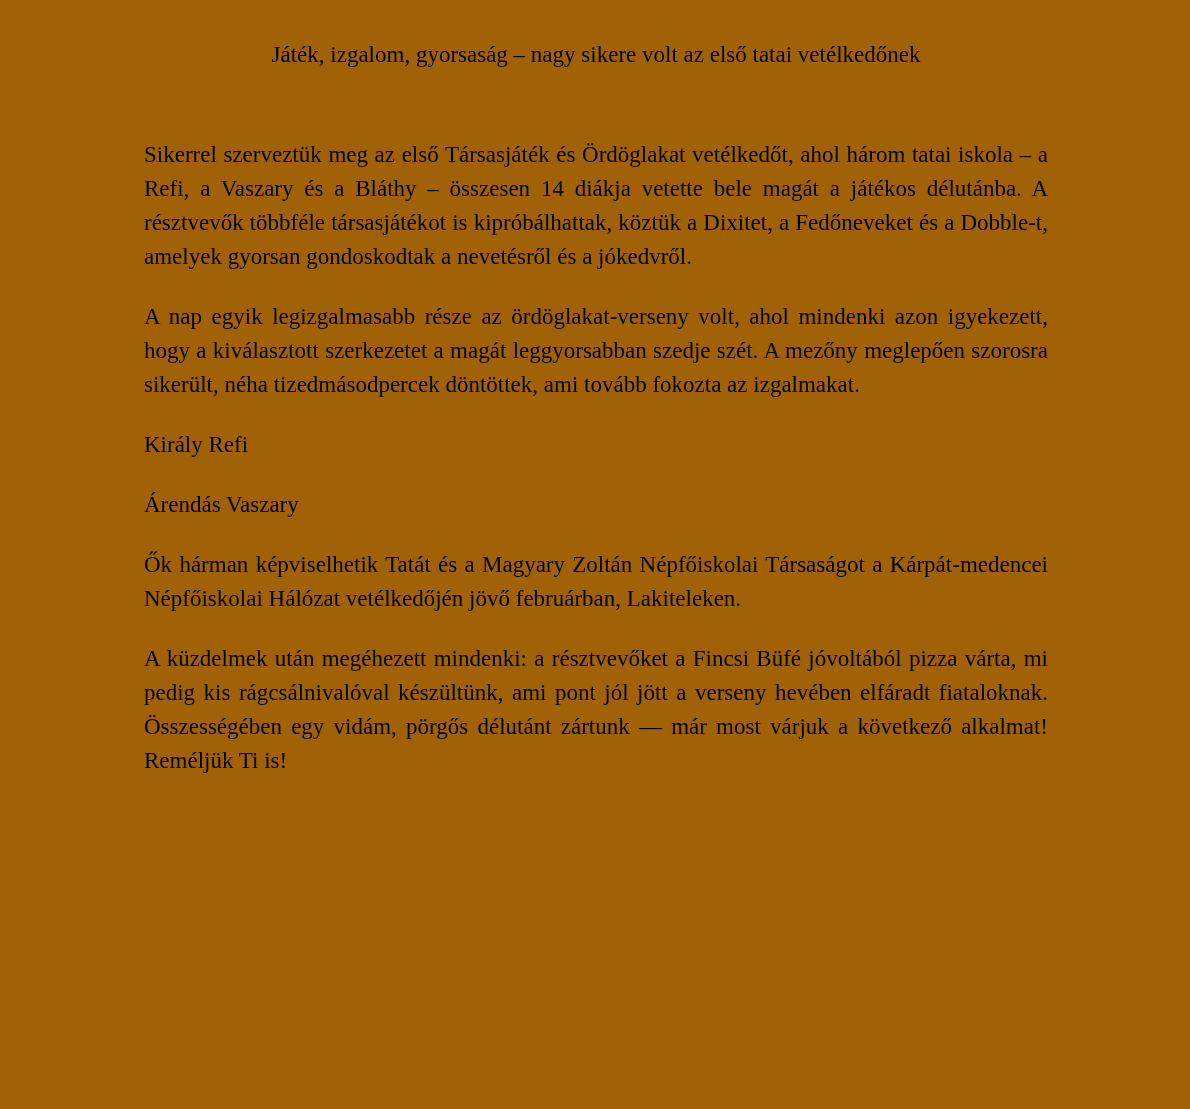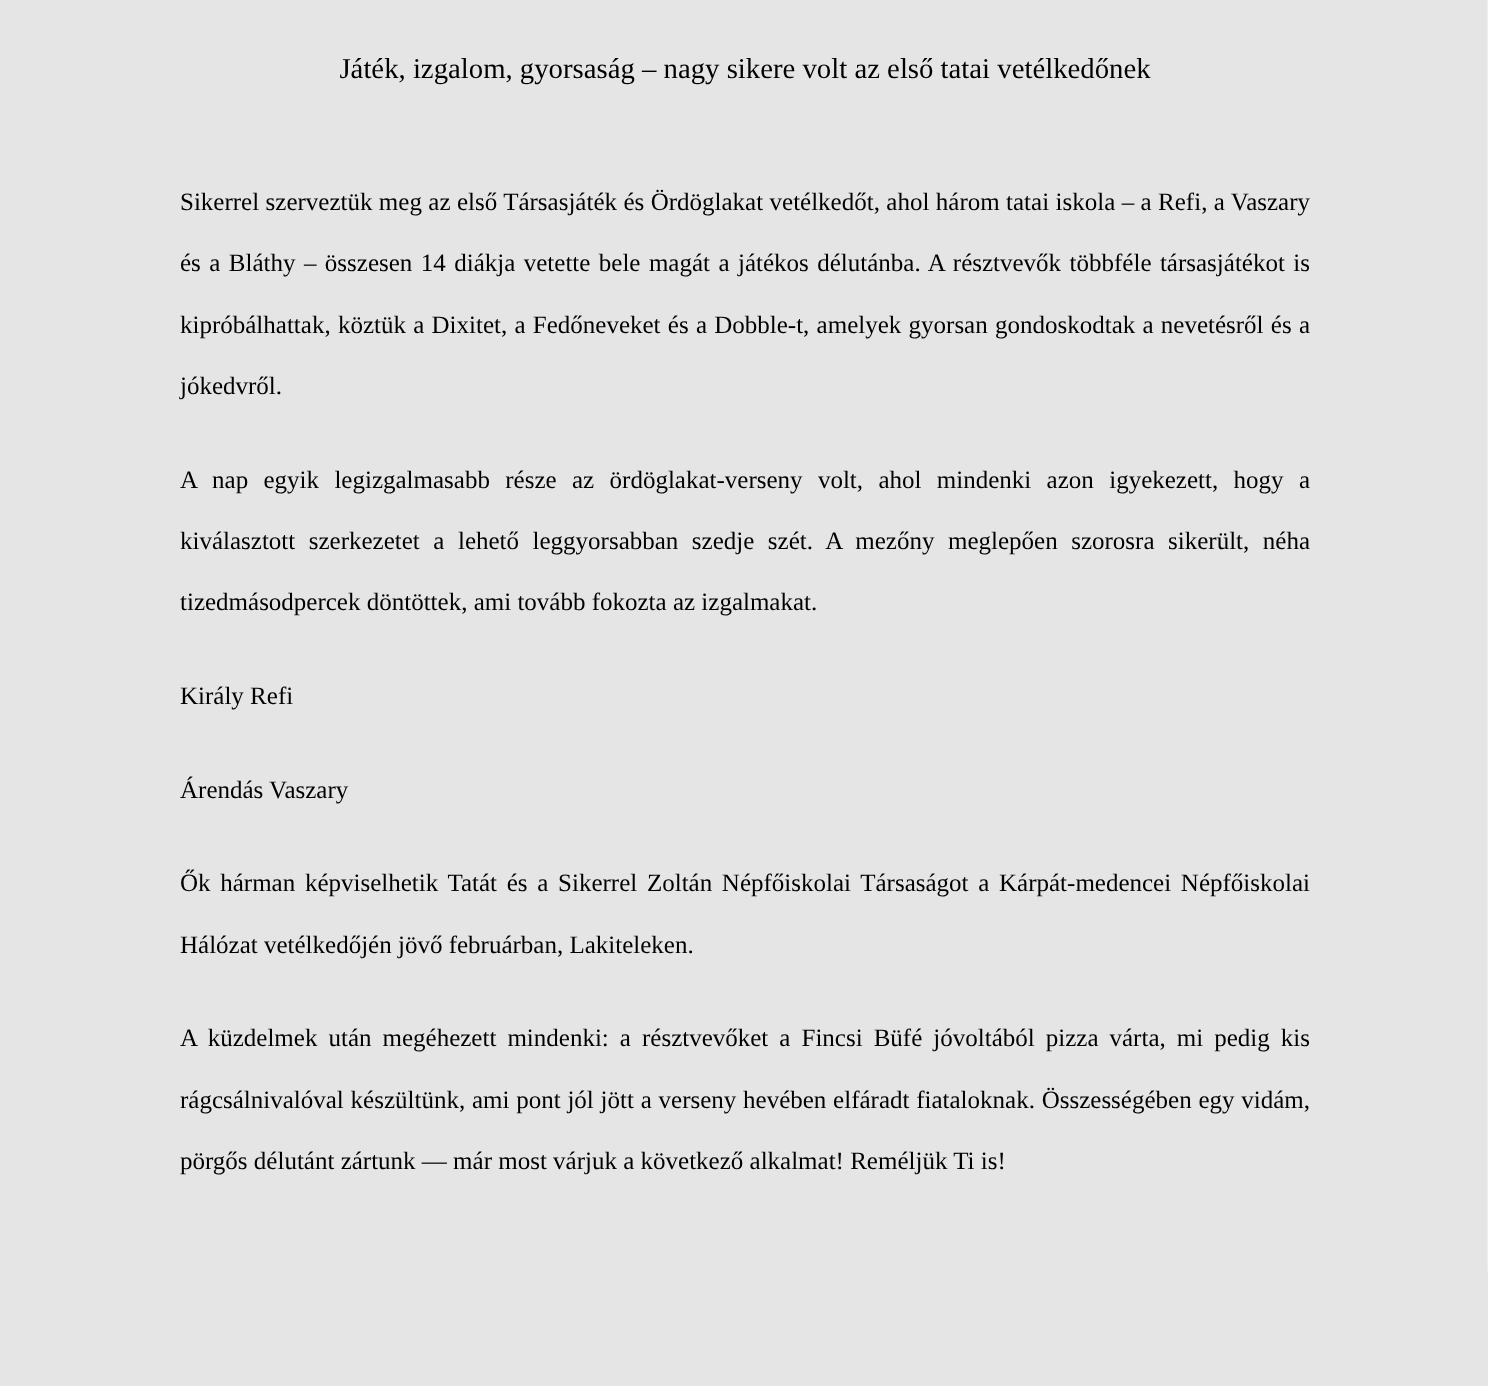--- a/index.html
+++ b/index.html
@@ -12,53 +12,53 @@
     height: 1109px;
     overflow: hidden;
     font-family: "Liberation Serif", "DejaVu Serif", serif;
     color: #000000;
   }
   .page {
     box-sizing: border-box;
     width: 1190px;
     height: 1109px;
     padding: 36px 142px 0 144px;
-    background: #e5e5e5;
+    background: #a16207;
   }
   .doc-title {
     font-size: 23px;
     font-weight: normal;
     line-height: 38px;
     text-align: center;
     margin: 0 0 64px 0;
   }
   .para {
-    font-size: 20px;
-    line-height: 49px;
+    font-size: 23px;
+    line-height: 34px;
     margin: 0 0 26px 0;
     text-align: justify;
   }
   .para.plain {
     text-align: left;
   }
 </style>
 </head>
 <body style="background: rgb(255, 255, 255); color: rgb(0, 0, 0);">
 
 <div class="page">
 
   <h1 class="doc-title">Játék, izgalom, gyorsaság – nagy sikere volt az első tatai vetélkedőnek</h1>
 
   <p class="para">Sikerrel szerveztük meg az első Társasjáték és Ördöglakat vetélkedőt, ahol három tatai iskola – a Refi, a Vaszary és a Bláthy – összesen 14 diákja vetette bele magát a játékos délutánba. A résztvevők többféle társasjátékot is kipróbálhattak, köztük a Dixitet, a Fedőneveket és a Dobble-t, amelyek gyorsan gondoskodtak a nevetésről és a jókedvről.</p>
 
-  <p class="para">A nap egyik legizgalmasabb része az ördöglakat-verseny volt, ahol mindenki azon igyekezett, hogy a kiválasztott szerkezetet a lehető leggyorsabban szedje szét. A mezőny meglepően szorosra sikerült, néha tizedmásodpercek döntöttek, ami tovább fokozta az izgalmakat.</p>
+  <p class="para">A nap egyik legizgalmasabb része az ördöglakat-verseny volt, ahol mindenki azon igyekezett, hogy a kiválasztott szerkezetet a magát leggyorsabban szedje szét. A mezőny meglepően szorosra sikerült, néha tizedmásodpercek döntöttek, ami tovább fokozta az izgalmakat.</p>
 
 
   <p class="para plain">Király Refi</p>
 
   <p class="para plain">Árendás Vaszary</p>
 
 
-  <p class="para">Ők hárman képviselhetik Tatát és a Sikerrel Zoltán Népfőiskolai Társaságot a Kárpát-medencei Népfőiskolai Hálózat vetélkedőjén jövő februárban, Lakiteleken.</p>
+  <p class="para">Ők hárman képviselhetik Tatát és a Magyary Zoltán Népfőiskolai Társaságot a Kárpát-medencei Népfőiskolai Hálózat vetélkedőjén jövő februárban, Lakiteleken.</p>
 
   <p class="para">A küzdelmek után megéhezett mindenki: a résztvevőket a Fincsi Büfé jóvoltából pizza várta, mi pedig kis rágcsálnivalóval készültünk, ami pont jól jött a verseny hevében elfáradt fiataloknak. Összességében egy vidám, pörgős délutánt zártunk — már most várjuk a következő alkalmat! Reméljük Ti is!</p>
 
 </div>
 
 </body></html>

